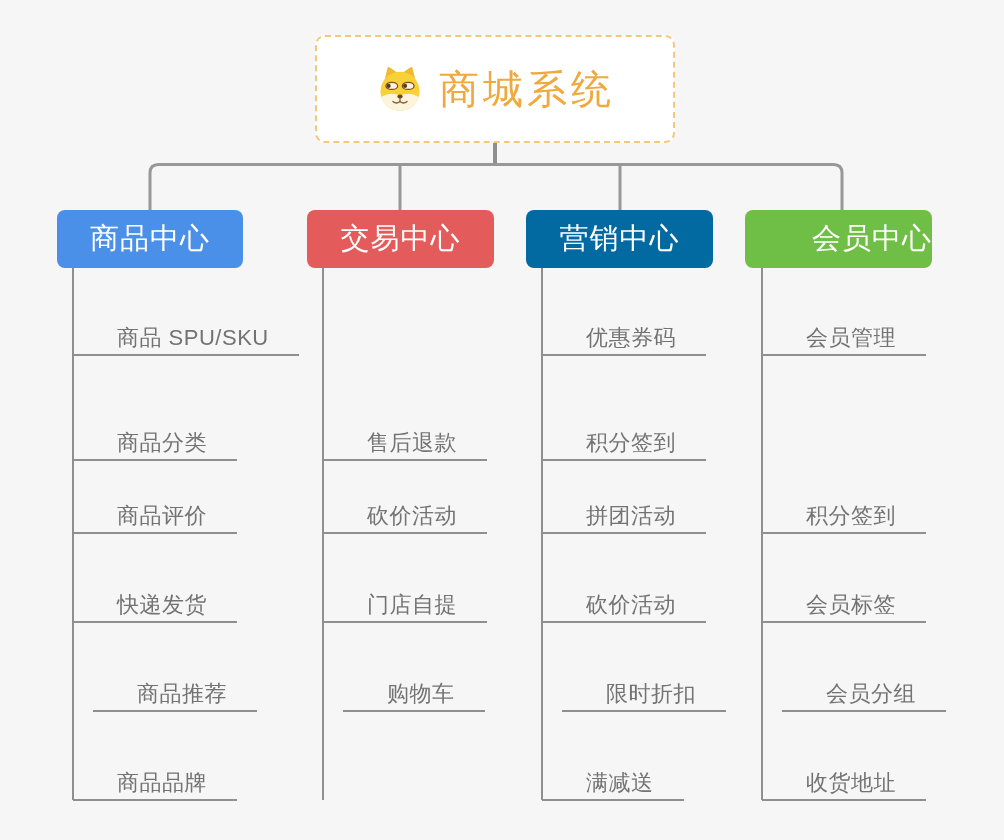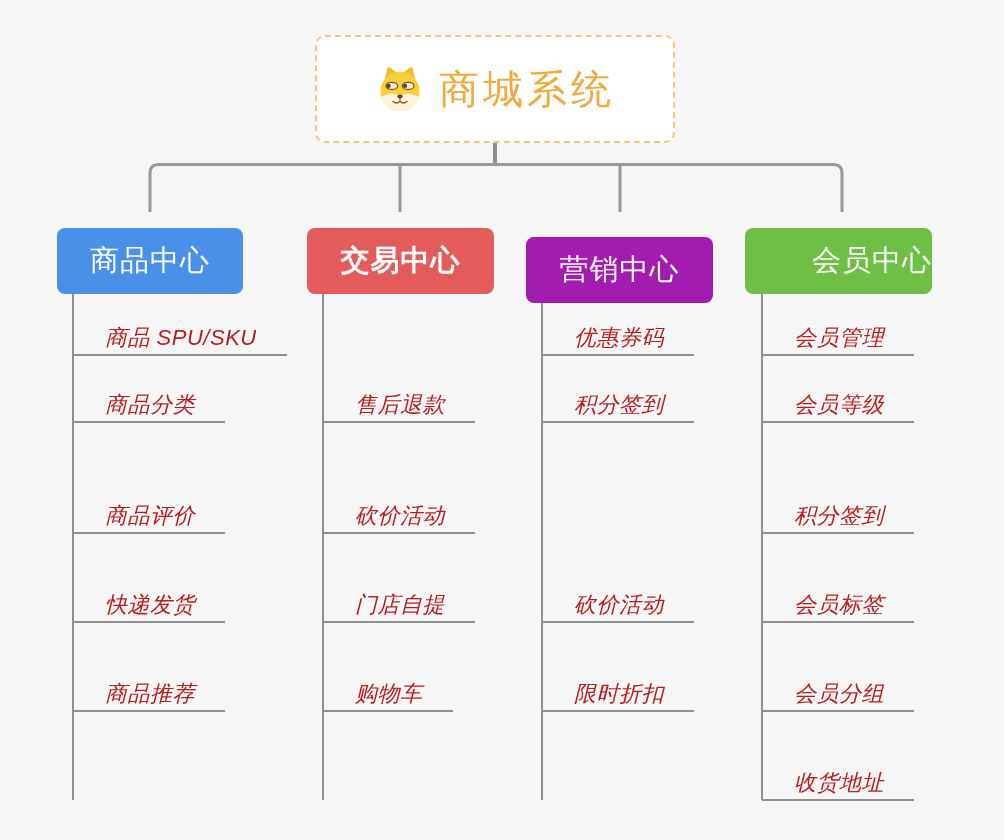--- a/index.html
+++ b/index.html
@@ -17,42 +17,42 @@
     background:#ffffff;border:2px dashed #f4c87a;border-radius:10px;
     box-sizing:border-box;z-index:2;
     display:flex;align-items:center;justify-content:center;gap:14px;
   }
   .root-title{
     color:#f0a93f;font-size:40px;letter-spacing:4px;white-space:nowrap;
   }
   .doge{width:50px;height:50px;flex:0 0 auto;}
 
   .branch-node{
-    position:absolute;top:228px;height:66px;width:187px;
+    position:absolute;top:210px;height:58px;width:187px;
     border-radius:8px;z-index:2;box-sizing:border-box;
     display:flex;align-items:center;justify-content:center;
     color:#ffffff;font-size:29px;letter-spacing:1px;white-space:nowrap;
   }
   .b1{left:57px;width:186px;}
-  .b2{left:307px;font-weight:bold;}
+  .b2{left:307px;}
   .b3{left:526px;}
   .b4{left:745px;}
 
   .child-node{
     position:absolute;z-index:1;
     box-sizing:border-box;height:46px;
-    padding:0 30px 4px 32px;
+    padding:0 30px 4px 44px;
     border-bottom:2px solid #8f8f8f;
     display:flex;align-items:flex-end;
-    font-size:22px;color:#b91c1c;letter-spacing:0.5px;
-    white-space:nowrap;line-height:1.1;font-style:italic;
+    font-size:22px;color:#737373;letter-spacing:0.5px;
+    white-space:nowrap;line-height:1.1;
   }
   .c1{left:73px;}  .c2{left:323px;}  .c3{left:542px;}  .c4{left:762px;}
-  .r0{top:310px;} .r1{top:377px;} .r2{top:488px;}
-  .r3{top:577px;} .r4{top:666px;} .r5{top:755px;}
+  .r0{top:310px;} .r1{top:415px;} .r2{top:488px;}
+  .r3{top:577px;} .r4{top:666px;margin-left:20px;} .r5{top:755px;}
 </style>
 </head>
 <body>
 
 <div class="canvas">
 
   <svg class="connector-layer" width="1004" height="840" viewBox="0 0 1004 840">
 
     <path d="M495 141 L495 164" stroke="#8f8f8f" stroke-width="4" fill="none"></path>
 
@@ -90,43 +90,45 @@
     </svg>
     <span class="root-title">商城系统</span>
   </div>
 
   <div class="branch-node b1" style="background-color: rgb(74, 143, 232);">
     <span>商品中心</span>
   </div>
   <div class="branch-node b2" style="background-color: rgb(227, 92, 91);">
     <span>交易中心</span>
   </div>
-  <div class="branch-node b3" style="background-color: #a21caf; margin-top: 9px;">
+  <div class="branch-node b3" style="background-color: #0369a1;">
     <span>营销中心</span>
   </div>
   <div class="branch-node b4" style="background-color: rgb(111, 190, 69); justify-content: flex-end;">
     <span>会员中心</span>
   </div>
 
   <div class="child-node c1 r0">商品 SPU/SKU</div>
   <div class="child-node c1 r1">商品分类</div>
   <div class="child-node c1 r2">商品评价</div>
   <div class="child-node c1 r3">快递发货</div>
   <div class="child-node c1 r4">商品推荐</div>
+  <div class="child-node c1 r5">商品品牌</div>
 
   <div class="child-node c2 r1">售后退款</div>
   <div class="child-node c2 r2">砍价活动</div>
   <div class="child-node c2 r3">门店自提</div>
   <div class="child-node c2 r4">购物车</div>
 
   <div class="child-node c3 r0">优惠券码</div>
   <div class="child-node c3 r1">积分签到</div>
+  <div class="child-node c3 r2">拼团活动</div>
   <div class="child-node c3 r3">砍价活动</div>
   <div class="child-node c3 r4">限时折扣</div>
+  <div class="child-node c3 r5">满减送</div>
 
   <div class="child-node c4 r0">会员管理</div>
-  <div class="child-node c4 r1">会员等级</div>
   <div class="child-node c4 r2">积分签到</div>
   <div class="child-node c4 r3">会员标签</div>
   <div class="child-node c4 r4">会员分组</div>
   <div class="child-node c4 r5">收货地址</div>
 
 </div>
 
 </body></html>

